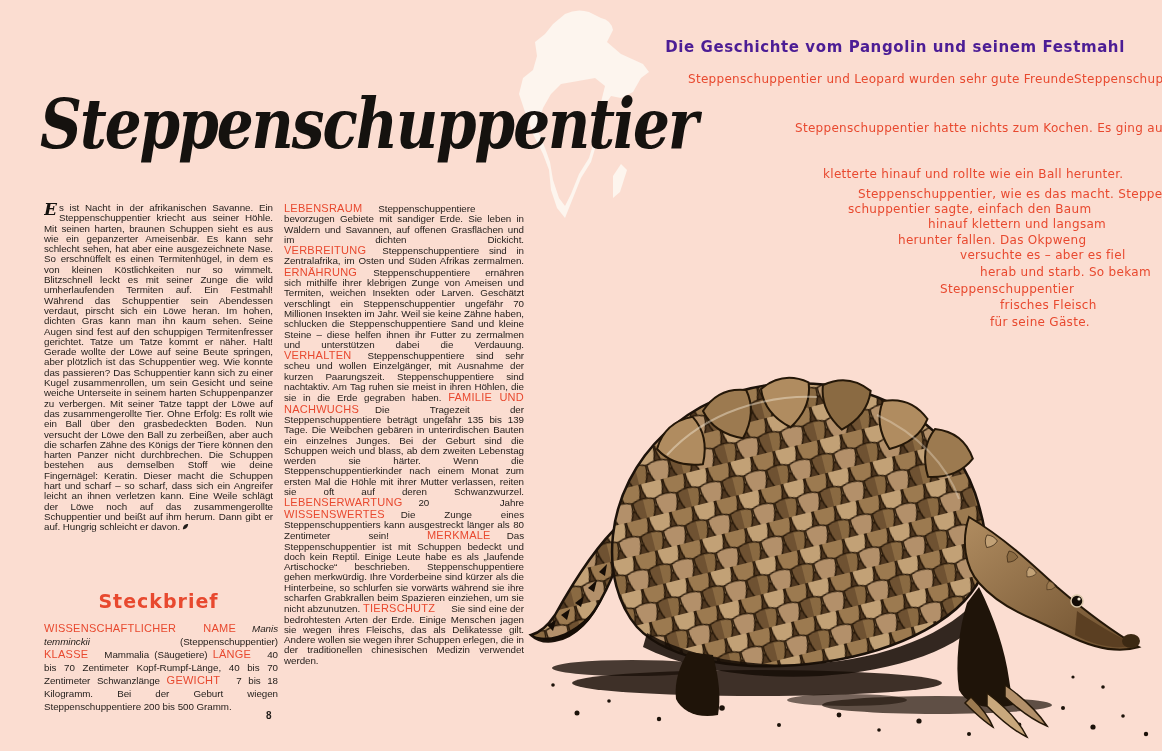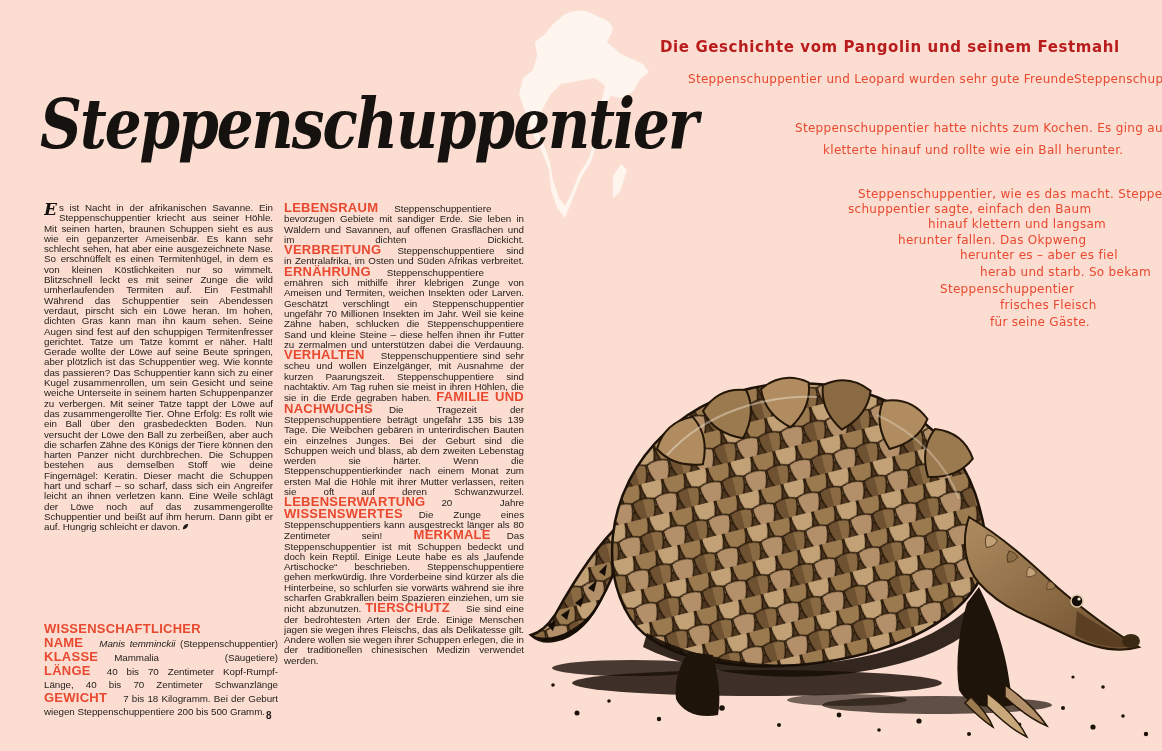--- a/index.html
+++ b/index.html
@@ -24,39 +24,39 @@
   }
   .col{ position:absolute; top:203px; text-align:justify;
         font-size:9.8px; line-height:10.3px; letter-spacing:-.05px; hyphens:auto; }
   .col1{ left:44px;  width:229px; height:378px; overflow:hidden; }
   .col2{ left:284px; width:240px; height:497px; overflow:hidden; }
   .dropcap{
     float:left; font-family:"DejaVu Serif", serif; font-style:italic; font-weight:bold;
     font-size:17px; line-height:12px; padding-right:2px; color:#15120f;
   }
   .lbl{
-    color:#e8492f; font-weight:bold; font-size:13px; letter-spacing:.25px;
+    color:#e8492f; font-weight:normal; font-size:11px; letter-spacing:.25px;
     padding-right:16px;
   }
   .sciname{ font-style:italic; }
   .leaf-ic{ display:inline-block; vertical-align:baseline; margin-left:2px; }
   .steck-head{
     position:absolute; left:44px; top:590px; width:229px; text-align:center;
     color:#e8492f; font-family:"DejaVu Sans", sans-serif; font-weight:bold;
     font-size:19px; letter-spacing:1px;
   }
   .steckbrief{
     position:absolute; left:44px; top:622px; width:234px; text-align:justify;
     font-size:9.8px; line-height:13px; letter-spacing:-.05px;
   }
   .pagenum{ position:absolute; left:266px; top:710px; font-size:10px; font-weight:bold; }
   
   .story-head{
-    position:absolute; left:660px; top:38px; width:470px; text-align:left;
-    color:#b91c1c; font-family:"DejaVu Sans", sans-serif; font-weight:bold;
+    position:absolute; left:660px; top:38px; width:470px; text-align:center;
+    color:#4c1d95; font-family:"DejaVu Sans", sans-serif; font-weight:bold;
     font-size:15px; letter-spacing:.6px;
   }
   .sl{
     position:absolute; white-space:nowrap; color:#e8492f;
     font-family:"DejaVu Sans", sans-serif; font-size:12px; letter-spacing:.3px;
   }
   .pangolin{ position:absolute; left:517px; top:375px; width:645px; height:376px; z-index:3; }
 </style>
 </head>
 <body>
@@ -73,48 +73,49 @@
   <div class="big-title">Steppenschuppentier</div>
 
   <div class="col col1">
     <span class="dropcap">E</span><span>s ist Nacht in der afrikanischen Savanne. Ein Steppenschuppentier kriecht aus seiner Höhle. Mit seinen harten, braunen Schuppen sieht es aus wie ein gepanzerter Ameisenbär. Es kann sehr schlecht sehen, hat aber eine ausgezeichnete Nase. So erschnüffelt es einen Termitenhügel, in dem es von kleinen Köstlichkeiten nur so wimmelt. Blitzschnell leckt es mit seiner Zunge die wild umherlaufenden Termiten auf. Ein Festmahl! Während das Schuppentier sein Abendessen verdaut, pirscht sich ein Löwe heran. Im hohen, dichten Gras kann man ihn kaum sehen. Seine Augen sind fest auf den schuppigen Termitenfresser gerichtet. Tatze um Tatze kommt er näher. Halt! Gerade wollte der Löwe auf seine Beute springen, aber plötzlich ist das Schuppentier weg. Wie konnte das passieren? Das Schuppentier kann sich zu einer Kugel zusammenrollen, um sein Gesicht und seine weiche Unterseite in seinem harten Schuppenpanzer zu verbergen. Mit seiner Tatze tappt der Löwe auf das zusammengerollte Tier. Ohne Erfolg: Es rollt wie ein Ball über den grasbedeckten Boden. Nun versucht der Löwe den Ball zu zerbeißen, aber auch die scharfen Zähne des Königs der Tiere können den harten Panzer nicht durchbrechen. Die Schuppen bestehen aus demselben Stoff wie deine Fingernägel: Keratin. Dieser macht die Schuppen hart und scharf – so scharf, dass sich ein Angreifer leicht an ihnen verletzen kann. Eine Weile schlägt der Löwe noch auf das zusammengerollte Schuppentier und beißt auf ihm herum. Dann gibt er auf. Hungrig schleicht er davon.</span><span class="leaf-ic"><svg width="7" height="7" viewBox="0 0 8 8">
           <path d="M7,1 C3,1 1,3.5 1,7 C4.5,7 7,4.5 7,1 Z" fill="#211d1a"></path>
         </svg></span>
   </div>
 
   <div class="col col2">
     <span class="lbl">LEBENSRAUM</span><span>Steppenschuppentiere bevorzugen Gebiete mit sandiger Erde. Sie leben in Wäldern und Savannen, auf offenen Grasflächen und im dichten Dickicht.</span>
-    <span class="lbl">VERBREITUNG</span><span>Steppenschuppentiere sind in Zentralafrika, im Osten und Süden Afrikas verbreitet.</span>
+    <span class="lbl">VERBREITUNG</span><span>Steppenschuppentiere sind in Zentralafrika, im Osten und Süden Afrikas zermalmen.</span>
     <span class="lbl">ERNÄHRUNG</span><span>Steppenschuppentiere ernähren sich mithilfe ihrer klebrigen Zunge von Ameisen und Termiten, weichen Insekten oder Larven. Geschätzt verschlingt ein Steppenschuppentier ungefähr 70 Millionen Insekten im Jahr. Weil sie keine Zähne haben, schlucken die Steppenschuppentiere Sand und kleine Steine – diese helfen ihnen ihr Futter zu zermalmen und unterstützen dabei die Verdauung.</span>
     <span class="lbl">VERHALTEN</span><span>Steppenschuppentiere sind sehr scheu und wollen Einzelgänger, mit Ausnahme der kurzen Paarungszeit. Steppenschuppentiere sind nachtaktiv. Am Tag ruhen sie meist in ihren Höhlen, die sie in die Erde gegraben haben.</span>
     <span class="lbl">FAMILIE UND NACHWUCHS</span><span>Die Tragezeit der Steppenschuppentiere beträgt ungefähr 135 bis 139 Tage. Die Weibchen gebären in unterirdischen Bauten ein einzelnes Junges. Bei der Geburt sind die Schuppen weich und blass, ab dem zweiten Lebenstag werden sie härter. Wenn die Steppenschuppentierkinder nach einem Monat zum ersten Mal die Höhle mit ihrer Mutter verlassen, reiten sie oft auf deren Schwanzwurzel.</span>
     <span class="lbl">LEBENSERWARTUNG</span><span>20 Jahre</span>
     <span class="lbl">WISSENSWERTES</span><span>Die Zunge eines Steppenschuppentiers kann ausgestreckt länger als 80 Zentimeter sein!</span>
     <span class="lbl">MERKMALE</span><span>Das Steppenschuppentier ist mit Schuppen bedeckt und doch kein Reptil. Einige Leute habe es als „laufende Artischocke“ beschrieben. Steppenschuppentiere gehen merkwürdig. Ihre Vorderbeine sind kürzer als die Hinterbeine, so schlurfen sie vorwärts während sie ihre scharfen Grabkrallen beim Spazieren einziehen, um sie nicht abzunutzen.</span>
     <span class="lbl">TIERSCHUTZ</span><span>Sie sind eine der bedrohtesten Arten der Erde. Einige Menschen jagen sie wegen ihres Fleischs, das als Delikatesse gilt. Andere wollen sie wegen ihrer Schuppen erlegen, die in der traditionellen chinesischen Medizin verwendet werden.</span>
   </div>
 
+  <div class="steck-head">Steckbrief</div>
   <div class="steckbrief">
     <span class="lbl">WISSENSCHAFTLICHER NAME</span><span class="sciname">Manis temminckii</span>&nbsp;<span>(Steppenschuppentier)</span>
     <span class="lbl">KLASSE</span><span>Mammalia (Säugetiere)</span>
     <span class="lbl">LÄNGE</span><span>40 bis 70 Zentimeter Kopf-Rumpf-Länge, 40 bis 70 Zentimeter Schwanzlänge</span>
     <span class="lbl">GEWICHT</span><span>7 bis 18 Kilogramm. Bei der Geburt wiegen Steppenschuppentiere 200 bis 500 Gramm.</span>
   </div>
 
   <div class="pagenum">8</div>
 
   <div class="story-head">Die Geschichte vom Pangolin und seinem Festmahl</div>
   <div class="sl" style="left:688px;top:72px">Steppenschuppentier und Leopard wurden sehr gute FreundeSteppenschuppentier</div>
   <div class="sl" style="left:795px;top:121px">Steppenschuppentier hatte nichts zum Kochen. Es ging auf die</div>
-  <div class="sl" style="left:823px;top:143px">kletterte hinauf und rollte wie ein Ball herunter.</div>
+  <div class="sl" style="left:823px;top:167px">kletterte hinauf und rollte wie ein Ball herunter.</div>
   <div class="sl" style="left:858px;top:187px">Steppenschuppentier, wie es das macht. Steppen-</div>
   <div class="sl" style="left:848px;top:202px">schuppentier sagte, einfach den Baum</div>
   <div class="sl" style="left:928px;top:217px">hinauf klettern und langsam</div>
   <div class="sl" style="left:898px;top:233px">herunter fallen. Das Okpweng</div>
-  <div class="sl" style="left:960px;top:248px">herunter es – aber es fiel</div>
+  <div class="sl" style="left:960px;top:248px">versuchte es – aber es fiel</div>
   <div class="sl" style="left:980px;top:265px">herab und starb. So bekam</div>
   <div class="sl" style="left:940px;top:282px">Steppenschuppentier</div>
   <div class="sl" style="left:1000px;top:298px">frisches Fleisch</div>
   <div class="sl" style="left:990px;top:315px">für seine Gäste.</div>
 
   <svg class="pangolin" viewBox="0 0 645 376" aria-hidden="true">
     <defs>
       <linearGradient id="headG" x1="0" y1="0" x2="1" y2="1">
         <stop offset="0" stop-color="#b08c60"></stop>
           <stop offset="1" stop-color="#6b4d2c"></stop>

